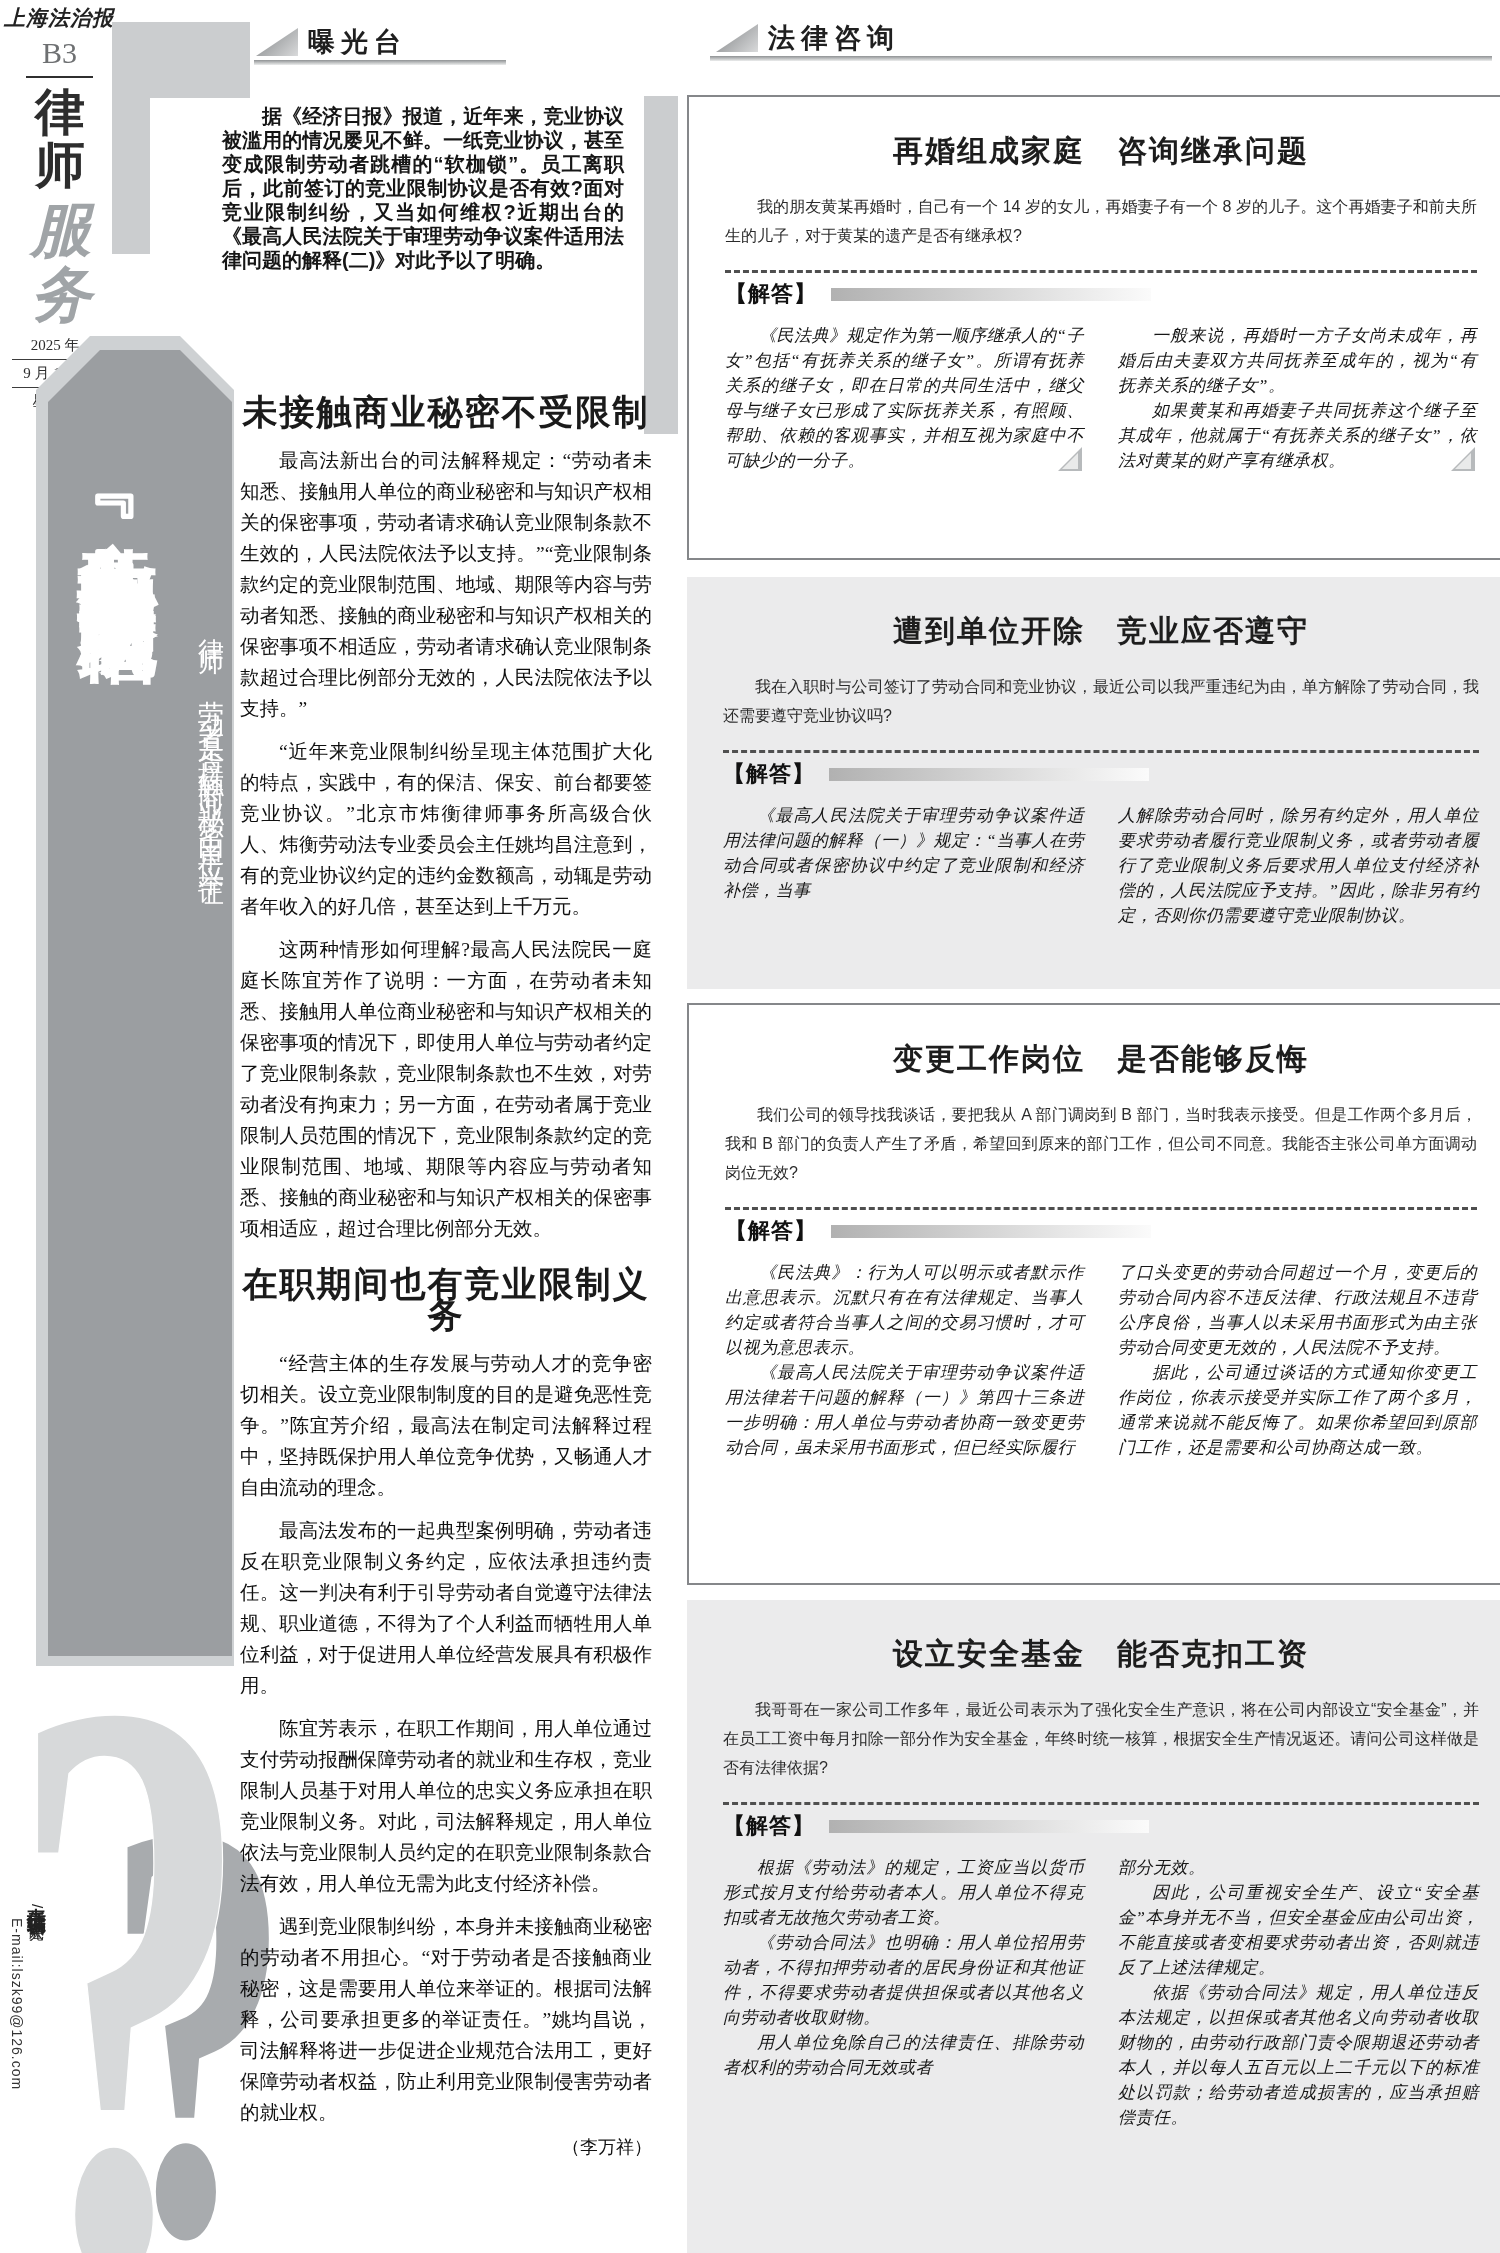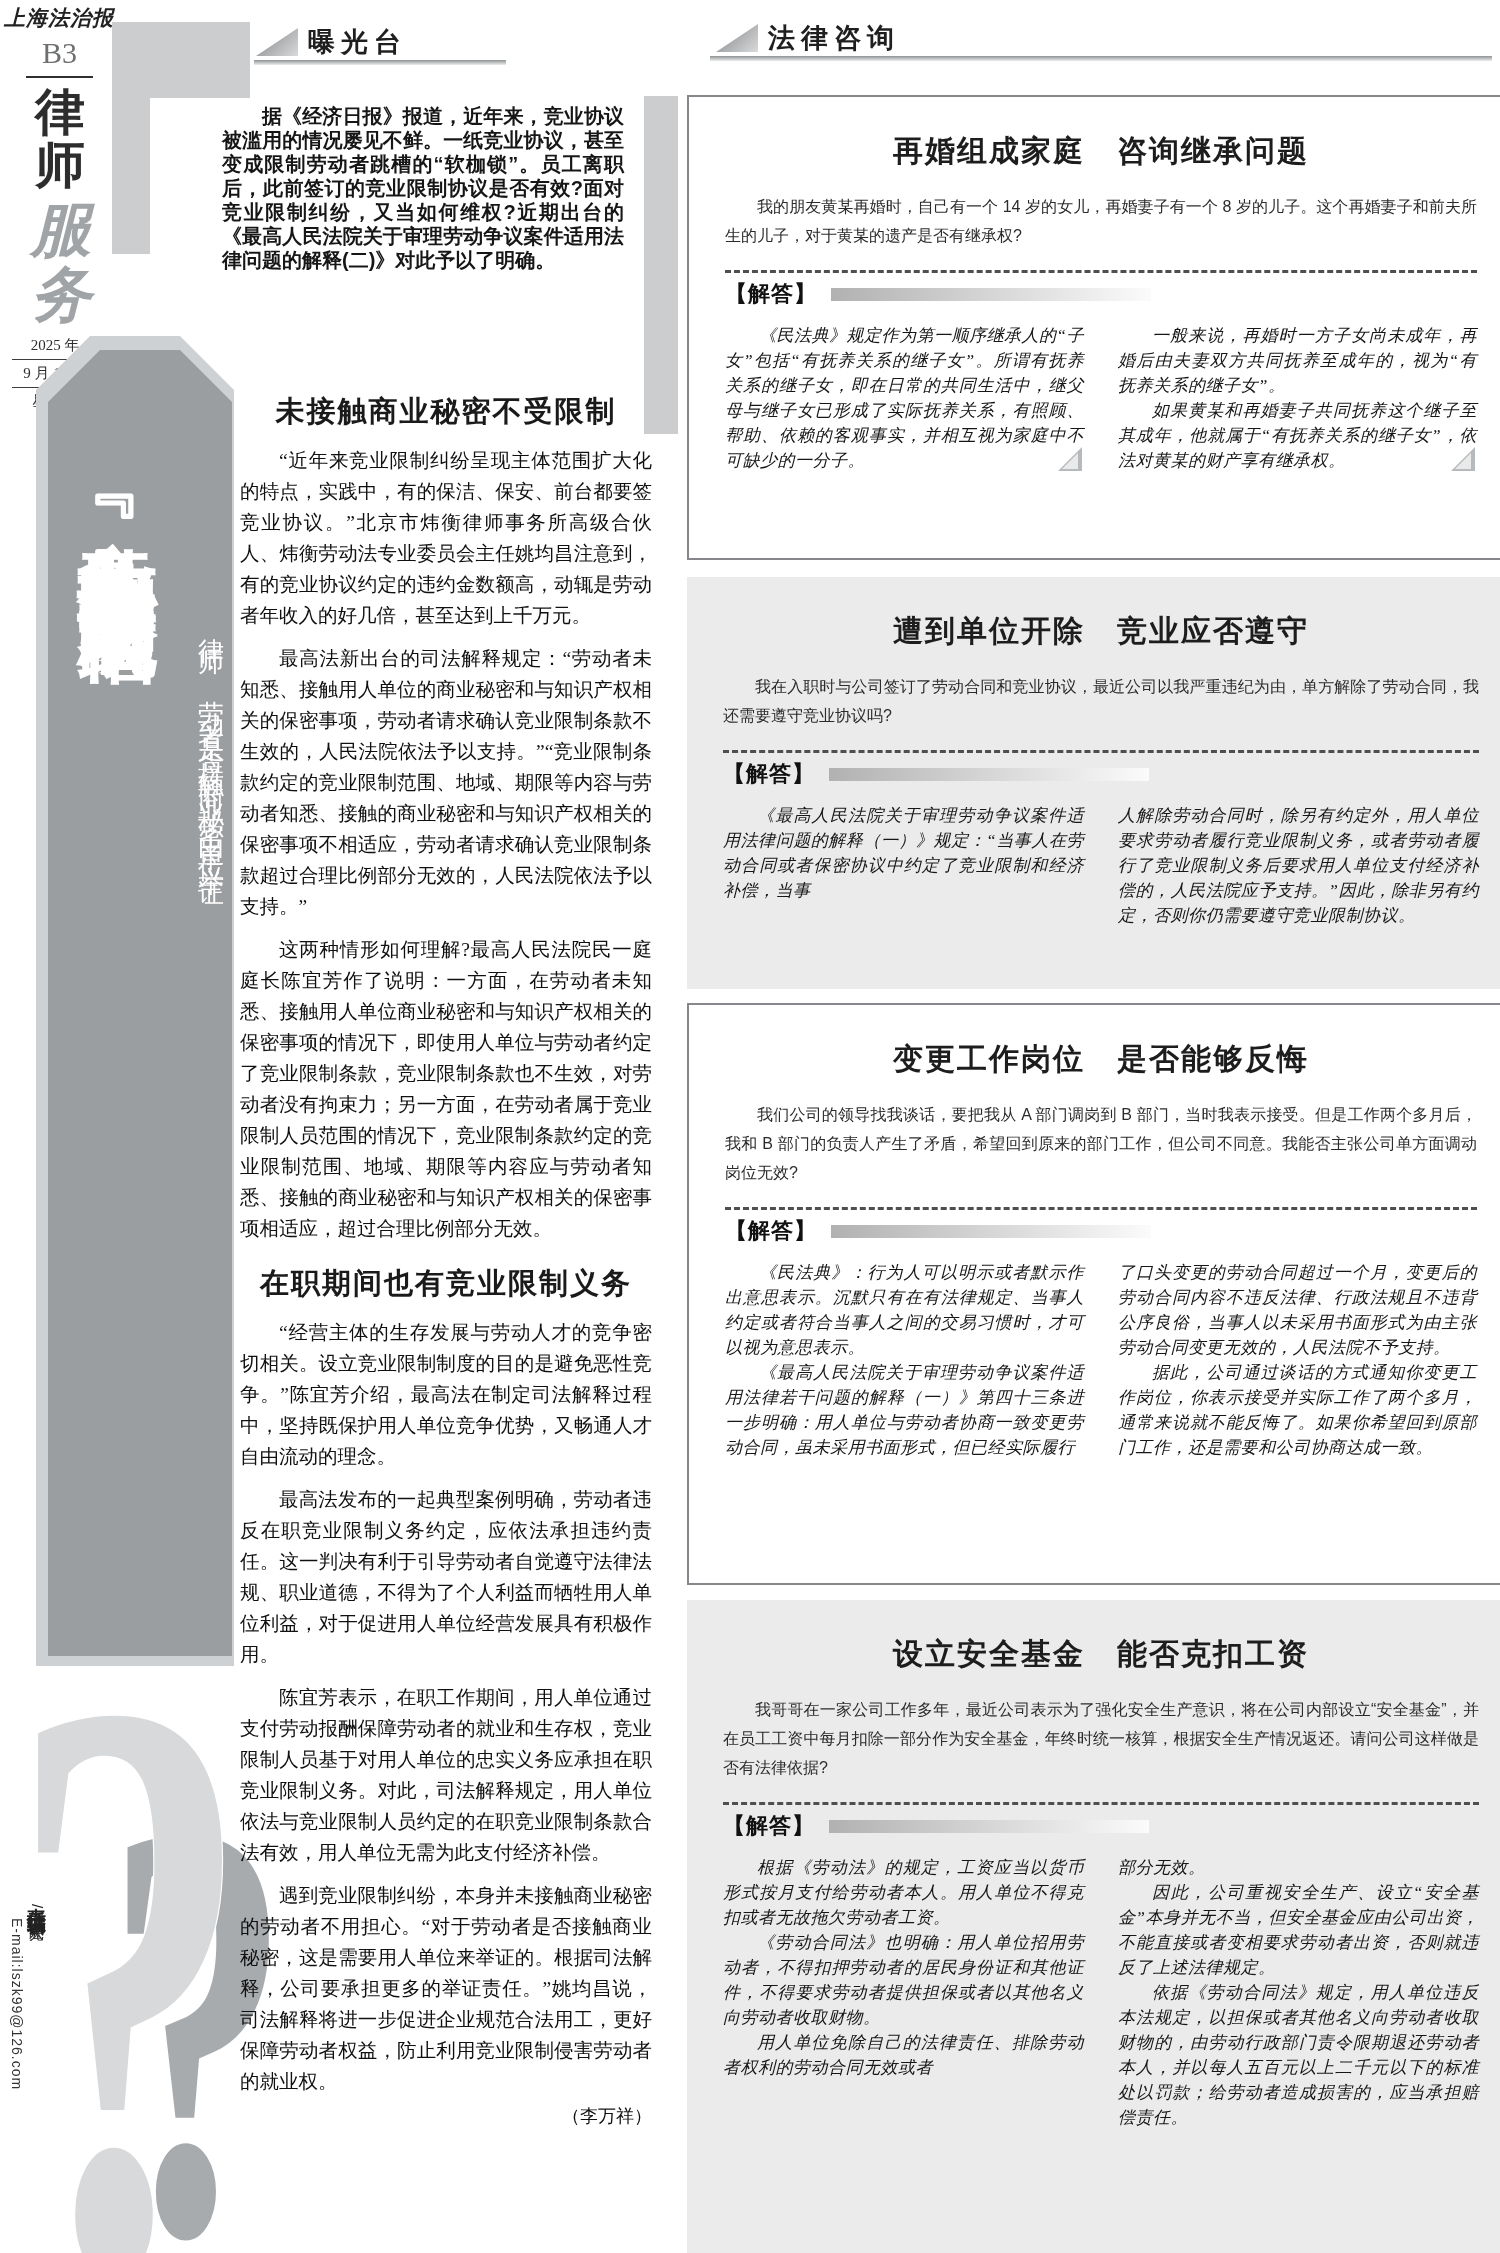--- a/index.html
+++ b/index.html
@@ -56,21 +56,21 @@
   .sh{background:#cbcdcf;}
   .sh-intro-a{left:112px;top:22px;width:138px;height:76px;}
   .sh-intro-b{left:112px;top:22px;width:38px;height:232px;}
   .sh-box1{left:644px;top:96px;width:34px;height:338px;}
 
   
   .intro{left:222px;top:84px;width:402px;font-size:20px;line-height:24px;font-weight:600;
          color:#161616;text-align:justify;text-indent:2em;}
   .article{left:240px;top:372px;width:412px;z-index:2;font-family:"Liberation Serif",serif;
            font-size:19.5px;line-height:31px;color:#101010;text-align:justify;}
-  .article h2{font-family:"Liberation Sans",sans-serif;font-size:29px;font-weight:bold;color:#1a1a1a;
+  .article h2{font-family:"Liberation Sans",sans-serif;font-size:35px;font-weight:bold;color:#1a1a1a;
               text-align:center;letter-spacing:2px;margin:24px 0 18px;}
   .article p{margin:0 0 12px;text-indent:2em;}
   .byline{text-align:right;font-size:18px;margin-top:-8px;}
 
   
   .qa-box{left:687px;width:828px;box-sizing:border-box;padding:22px 36px;overflow:hidden;}
   .qa-border{background:#ffffff;border:2px solid #85878a;}
   .qa-gray{background:#ebebec;}
   .qa-box h3{font-size:30px;font-weight:bold;text-align:center;letter-spacing:2px;color:#1d1d1d;margin:12px 0 0;}
   .qa-box .q{font-size:16px;line-height:29px;margin:20px 0 0;color:#2b2b2b;text-align:justify;text-indent:2em;}
@@ -124,22 +124,22 @@
     <span class="tri"></span>
     <span class="lbl">曝光台</span>
   </div>
   <div class="abs rule rule-expose"></div>
 
   <p class="abs intro">据《经济日报》报道，近年来，竞业协议被滥用的情况屡见不鲜。一纸竞业协议，甚至变成限制劳动者跳槽的“软枷锁”。员工离职后，此前签订的竞业限制协议是否有效?面对竞业限制纠纷，又当如何维权?近期出台的《最高人民法院关于审理劳动争议案件适用法律问题的解释(二)》对此予以了明确。</p>
 
   <div class="abs article">
     <h2>未接触商业秘密不受限制</h2>
     <div>
+        <p>最高法新出台的司法解释规定：“劳动者未知悉、接触用人单位的商业秘密和与知识产权相关的保密事项，劳动者请求确认竞业限制条款不生效的，人民法院依法予以支持。”“竞业限制条款约定的竞业限制范围、地域、期限等内容与劳动者知悉、接触的商业秘密和与知识产权相关的保密事项不相适应，劳动者请求确认竞业限制条款超过合理比例部分无效的，人民法院依法予以支持。”</p>
         <p>“近年来竞业限制纠纷呈现主体范围扩大化的特点，实践中，有的保洁、保安、前台都要签竞业协议。”北京市炜衡律师事务所高级合伙人、炜衡劳动法专业委员会主任姚均昌注意到，有的竞业协议约定的违约金数额高，动辄是劳动者年收入的好几倍，甚至达到上千万元。</p>
-        <p>最高法新出台的司法解释规定：“劳动者未知悉、接触用人单位的商业秘密和与知识产权相关的保密事项，劳动者请求确认竞业限制条款不生效的，人民法院依法予以支持。”“竞业限制条款约定的竞业限制范围、地域、期限等内容与劳动者知悉、接触的商业秘密和与知识产权相关的保密事项不相适应，劳动者请求确认竞业限制条款超过合理比例部分无效的，人民法院依法予以支持。”</p>
         <p>这两种情形如何理解?最高人民法院民一庭庭长陈宜芳作了说明：一方面，在劳动者未知悉、接触用人单位商业秘密和与知识产权相关的保密事项的情况下，即使用人单位与劳动者约定了竞业限制条款，竞业限制条款也不生效，对劳动者没有拘束力；另一方面，在劳动者属于竞业限制人员范围的情况下，竞业限制条款约定的竞业限制范围、地域、期限等内容应与劳动者知悉、接触的商业秘密和与知识产权相关的保密事项相适应，超过合理比例部分无效。</p>
       </div>
     <h2>在职期间也有竞业限制义务</h2>
     <div>
         <p>“经营主体的生存发展与劳动人才的竞争密切相关。设立竞业限制制度的目的是避免恶性竞争。”陈宜芳介绍，最高法在制定司法解释过程中，坚持既保护用人单位竞争优势，又畅通人才自由流动的理念。</p>
         <p>最高法发布的一起典型案例明确，劳动者违反在职竞业限制义务约定，应依法承担违约责任。这一判决有利于引导劳动者自觉遵守法律法规、职业道德，不得为了个人利益而牺牲用人单位利益，对于促进用人单位经营发展具有积极作用。</p>
         <p>陈宜芳表示，在职工作期间，用人单位通过支付劳动报酬保障劳动者的就业和生存权，竞业限制人员基于对用人单位的忠实义务应承担在职竞业限制义务。对此，司法解释规定，用人单位依法与竞业限制人员约定的在职竞业限制条款合法有效，用人单位无需为此支付经济补偿。</p>
         <p>遇到竞业限制纠纷，本身并未接触商业秘密的劳动者不用担心。“对于劳动者是否接触商业秘密，这是需要用人单位来举证的。根据司法解释，公司要承担更多的举证责任。”姚均昌说，司法解释将进一步促进企业规范合法用工，更好保障劳动者权益，防止利用竞业限制侵害劳动者的就业权。</p>
       </div>
     <div class="byline">（李万祥）</div>

